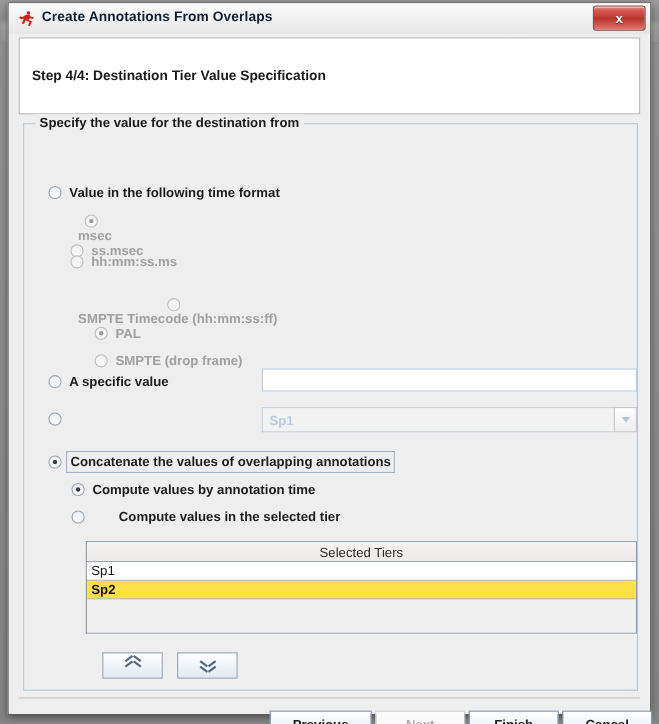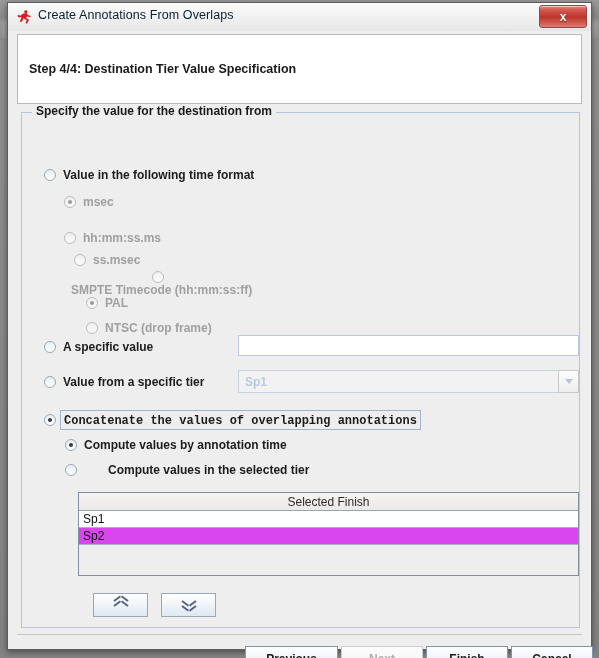--- a/index.html
+++ b/index.html
@@ -86,20 +86,21 @@
     width: 16px; height: 16px;
   }
   #title-text {
     position: absolute;
     left: 30px;
     top: 5px;
     font-size: 12.5px;
     color: #0d1f33;
     white-space: nowrap;
     letter-spacing: .1px;
+    font-weight: bold;
   }
   #close-btn {
     position: absolute;
     right: 4px; top: 2px;
     width: 46px; height: 21px;
     border: 1px solid #8a4a47;
     border-radius: 3px;
     background: linear-gradient(180deg, #e98984 0%, #d65a52 18%, #bb362c 52%, #d0564c 78%, #e07b72 100%);
     box-shadow: inset 0 1px 0 rgba(255,255,255,.55);
     cursor: pointer;
@@ -297,21 +298,22 @@
     border-bottom: 1px solid #a8b4c2;
     display: flex;
     align-items: center;
     padding-left: 4px;
     font-size: 12px;
     color: #111111;
     background: #ffffff;
     box-sizing: border-box;
   }
   .tier-row.selected {
-    background: #d946ef;
+    background: #fde047;
+    font-weight: bold;
   }
   #tiers-filler {
     background: #efeeee;
     height: 30px;
   }
 
   
   .jbtn {
     position: absolute;
     box-sizing: border-box;
@@ -421,79 +423,78 @@
     </div>
 
     <div id="group-panel"></div>
     <div id="group-legend">Specify the value for the destination from</div>
 
     <div class="radio-row" style="left:36px; top:137px;align-items:center;">
       <span class="radio"></span>
       <span class="radio-label">Value in the following time format</span>
     </div>
 
-    <div class="radio-row" style="left:56px; top:164px;">
+    <div class="radio-row" style="left:56px; top:164px;flex-direction:column;">
       <span class="radio dim checked"></span>
       <span class="radio-label dim">msec</span>
     </div>
-    <div class="radio-row" style="left:66px; top:190px;margin-top:32px;">
+    <div class="radio-row" style="left:56px; top:190px;">
       <span class="radio dim"></span>
       <span class="radio-label dim">ss.msec</span>
     </div>
     <div class="radio-row" style="left:56px; top:200px;">
       <span class="radio dim"></span>
       <span class="radio-label dim">hh:mm:ss.ms</span>
     </div>
     <div class="radio-row" style="left:56px; top:240px;flex-direction:column;">
       <span class="radio dim"></span>
       <span class="radio-label dim">SMPTE Timecode (hh:mm:ss:ff)</span>
     </div>
     <div class="radio-row" style="left:78px; top:265px;">
       <span class="radio dim checked"></span>
       <span class="radio-label dim">PAL</span>
     </div>
     <div class="radio-row" style="left:78px; top:290px;">
       <span class="radio dim"></span>
-      <span class="radio-label dim">NTSC (drop frame)</span>
+      <span class="radio-label dim">SMPTE (drop frame)</span>
     </div>
 
     <div class="radio-row" style="left:36px; top:309px;">
       <span class="radio"></span>
       <span class="radio-label">A specific value</span>
     </div>
     <input id="specific-value-input" type="text" placeholder="" style="">
 
     <div class="radio-row" style="left:36px; top:344px;">
       <span class="radio"></span>
-      <span class="radio-label">Value from a specific tier</span>
     </div>
     <div id="tier-combo">
       <div class="field">Sp1</div>
       <div class="arrow-btn">
         <span class="tri"></span>
       </div>
     </div>
 
-    <div class="radio-row" style="left:36px; top:379px;font-family:Liberation Mono, monospace;">
+    <div class="radio-row" style="left:36px; top:379px;">
       <span class="radio checked"></span>
       <span class="focus-box">
         <span class="radio-label">Concatenate the values of overlapping annotations</span>
       </span>
     </div>
     <div class="radio-row" style="left:57px; top:407px;">
       <span class="radio checked"></span>
       <span class="radio-label">Compute values by annotation time</span>
     </div>
     <div class="radio-row" style="left:57px; top:432px;gap:24px;">
       <span class="radio"></span>
       <span class="radio-label">Compute values in the selected tier</span>
     </div>
 
     <div id="tiers-table">
-      <div id="tiers-header">Selected Finish</div>
+      <div id="tiers-header">Selected Tiers</div>
       <div class="tier-row">Sp1</div>
       <div class="tier-row selected">Sp2</div>
       <div id="tiers-filler"></div>
     </div>
 
     <div class="jbtn" id="btn-up">
       <span class="chev up">
           <span></span>
           <span></span>
         </span>

